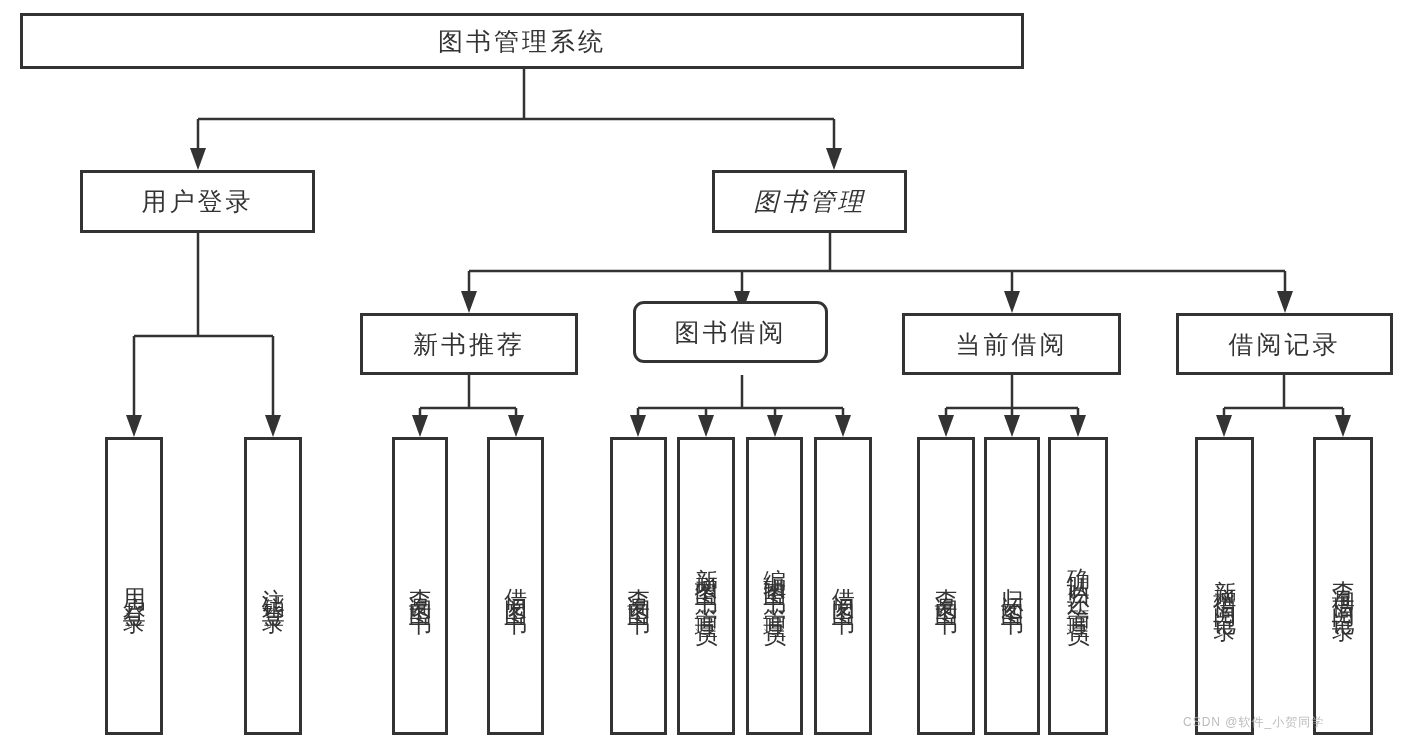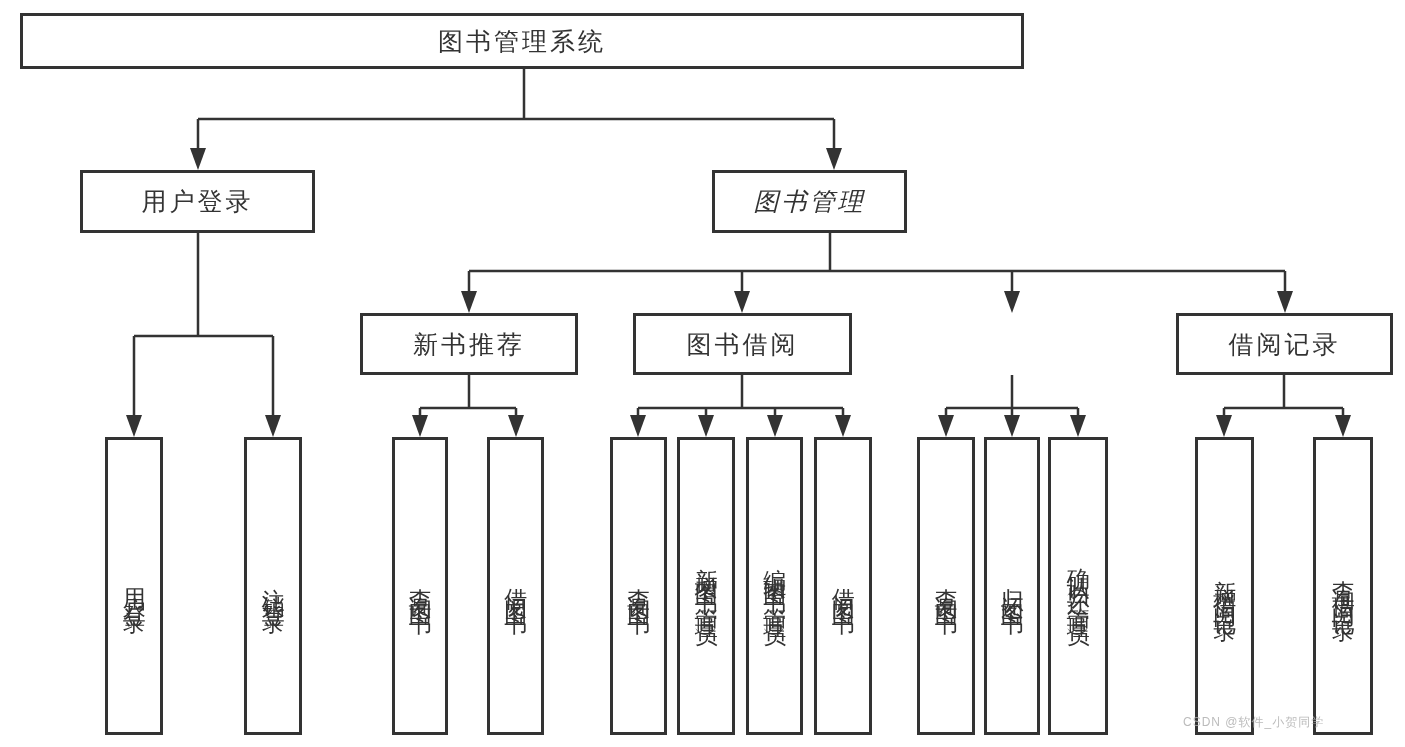--- a/index.html
+++ b/index.html
@@ -18,21 +18,21 @@
   .h .node-label { white-space:nowrap; }
   .v .node-label {
     writing-mode:vertical-rl; text-orientation:mixed;
     font-size:23px; letter-spacing:8px; line-height:1.2;
   }
   
   .n-root          { left:20px;   top:13px;  width:1004px; height:56px; }
   .n-user-login    { left:80px;   top:170px; width:235px;  height:63px; }
   .n-book-mgmt     { left:712px;  top:170px; width:195px;  height:63px;font-style:italic; }
   .n-new-book      { left:360px;  top:313px; width:218px;  height:62px; }
-  .n-book-borrow   { left:633px;  top:313px; width:219px;  height:62px; }
+  .n-book-borrow   { left:633px;  top:301px; width:195px;  height:62px;border-radius:11px; }
   .n-cur-borrow    { left:902px;  top:313px; width:219px;  height:62px; }
   .n-borrow-rec    { left:1176px; top:313px; width:217px;  height:62px; }
   .leaf            { top:437px; height:298px; }
   .l-user-login    { left:105px;  width:58px; }
   .l-logout        { left:244px;  width:58px; }
   .l-query-a       { left:392px;  width:56px; }
   .l-borrow-a      { left:487px;  width:57px; }
   .l-query-b       { left:610px;  width:57px; }
   .l-add-book      { left:677px;  width:58px; }
   .l-edit-book     { left:746px;  width:57px; }
@@ -106,20 +106,23 @@
   <div class="node h n-book-mgmt">
     <span class="node-label">图书管理</span>
   </div>
 
   <div class="node h n-new-book">
     <span class="node-label">新书推荐</span>
   </div>
   <div class="node h n-book-borrow">
     <span class="node-label">图书借阅</span>
   </div>
+  <div class="node h n-cur-borrow">
+    <span class="node-label">当前借阅</span>
+  </div>
   <div class="node h n-borrow-rec">
     <span class="node-label">借阅记录</span>
   </div>
 
   <div class="node v leaf l-user-login">
     <span class="node-label">用户登录</span>
   </div>
   <div class="node v leaf l-logout">
     <span class="node-label">注销登录</span>
   </div>

